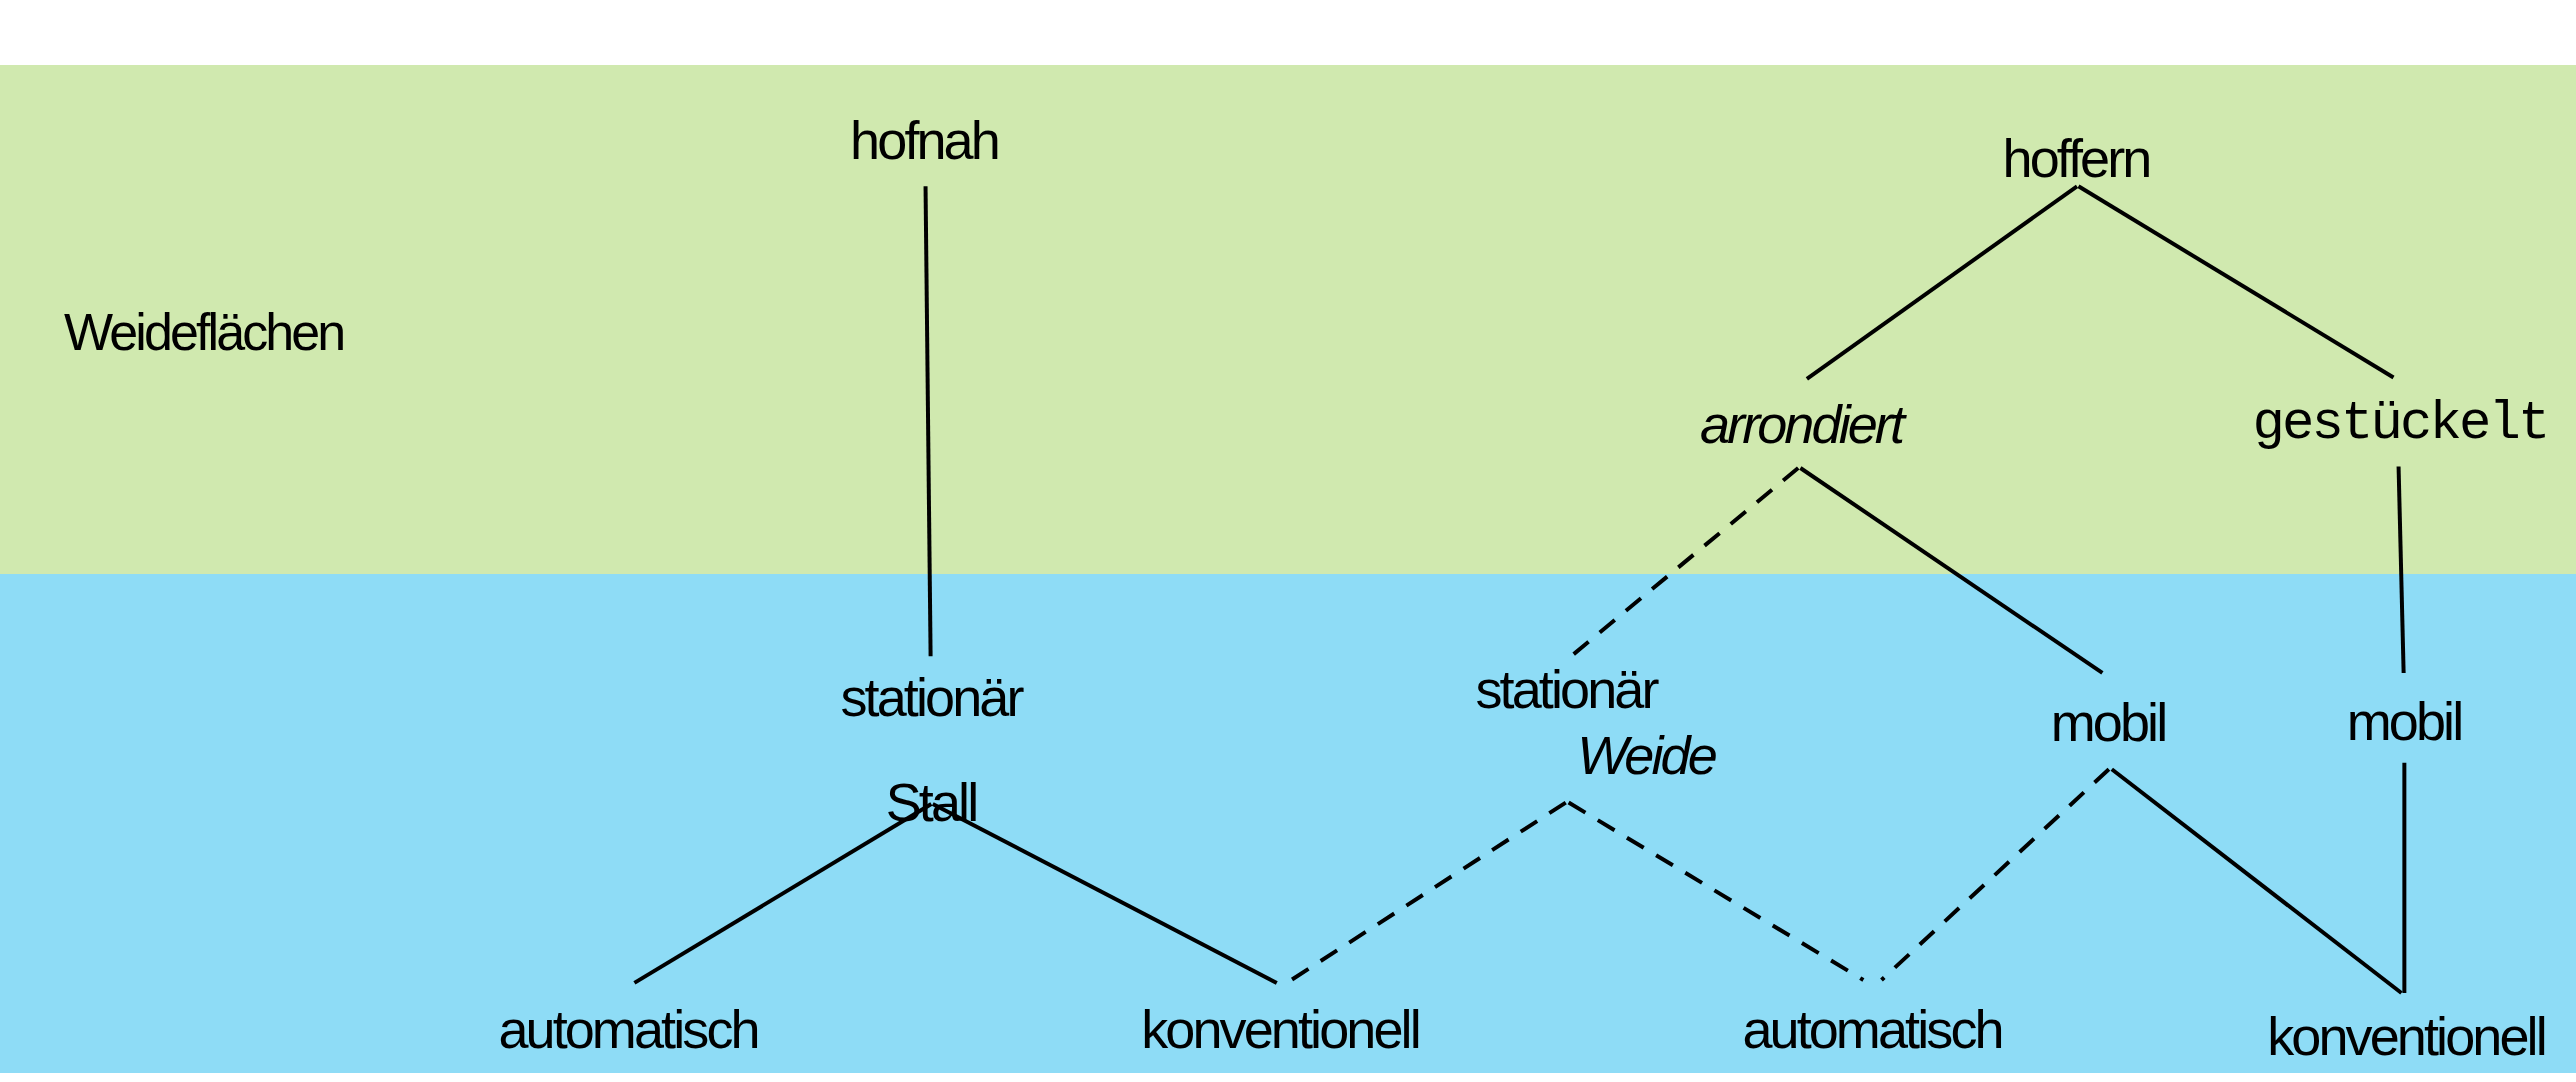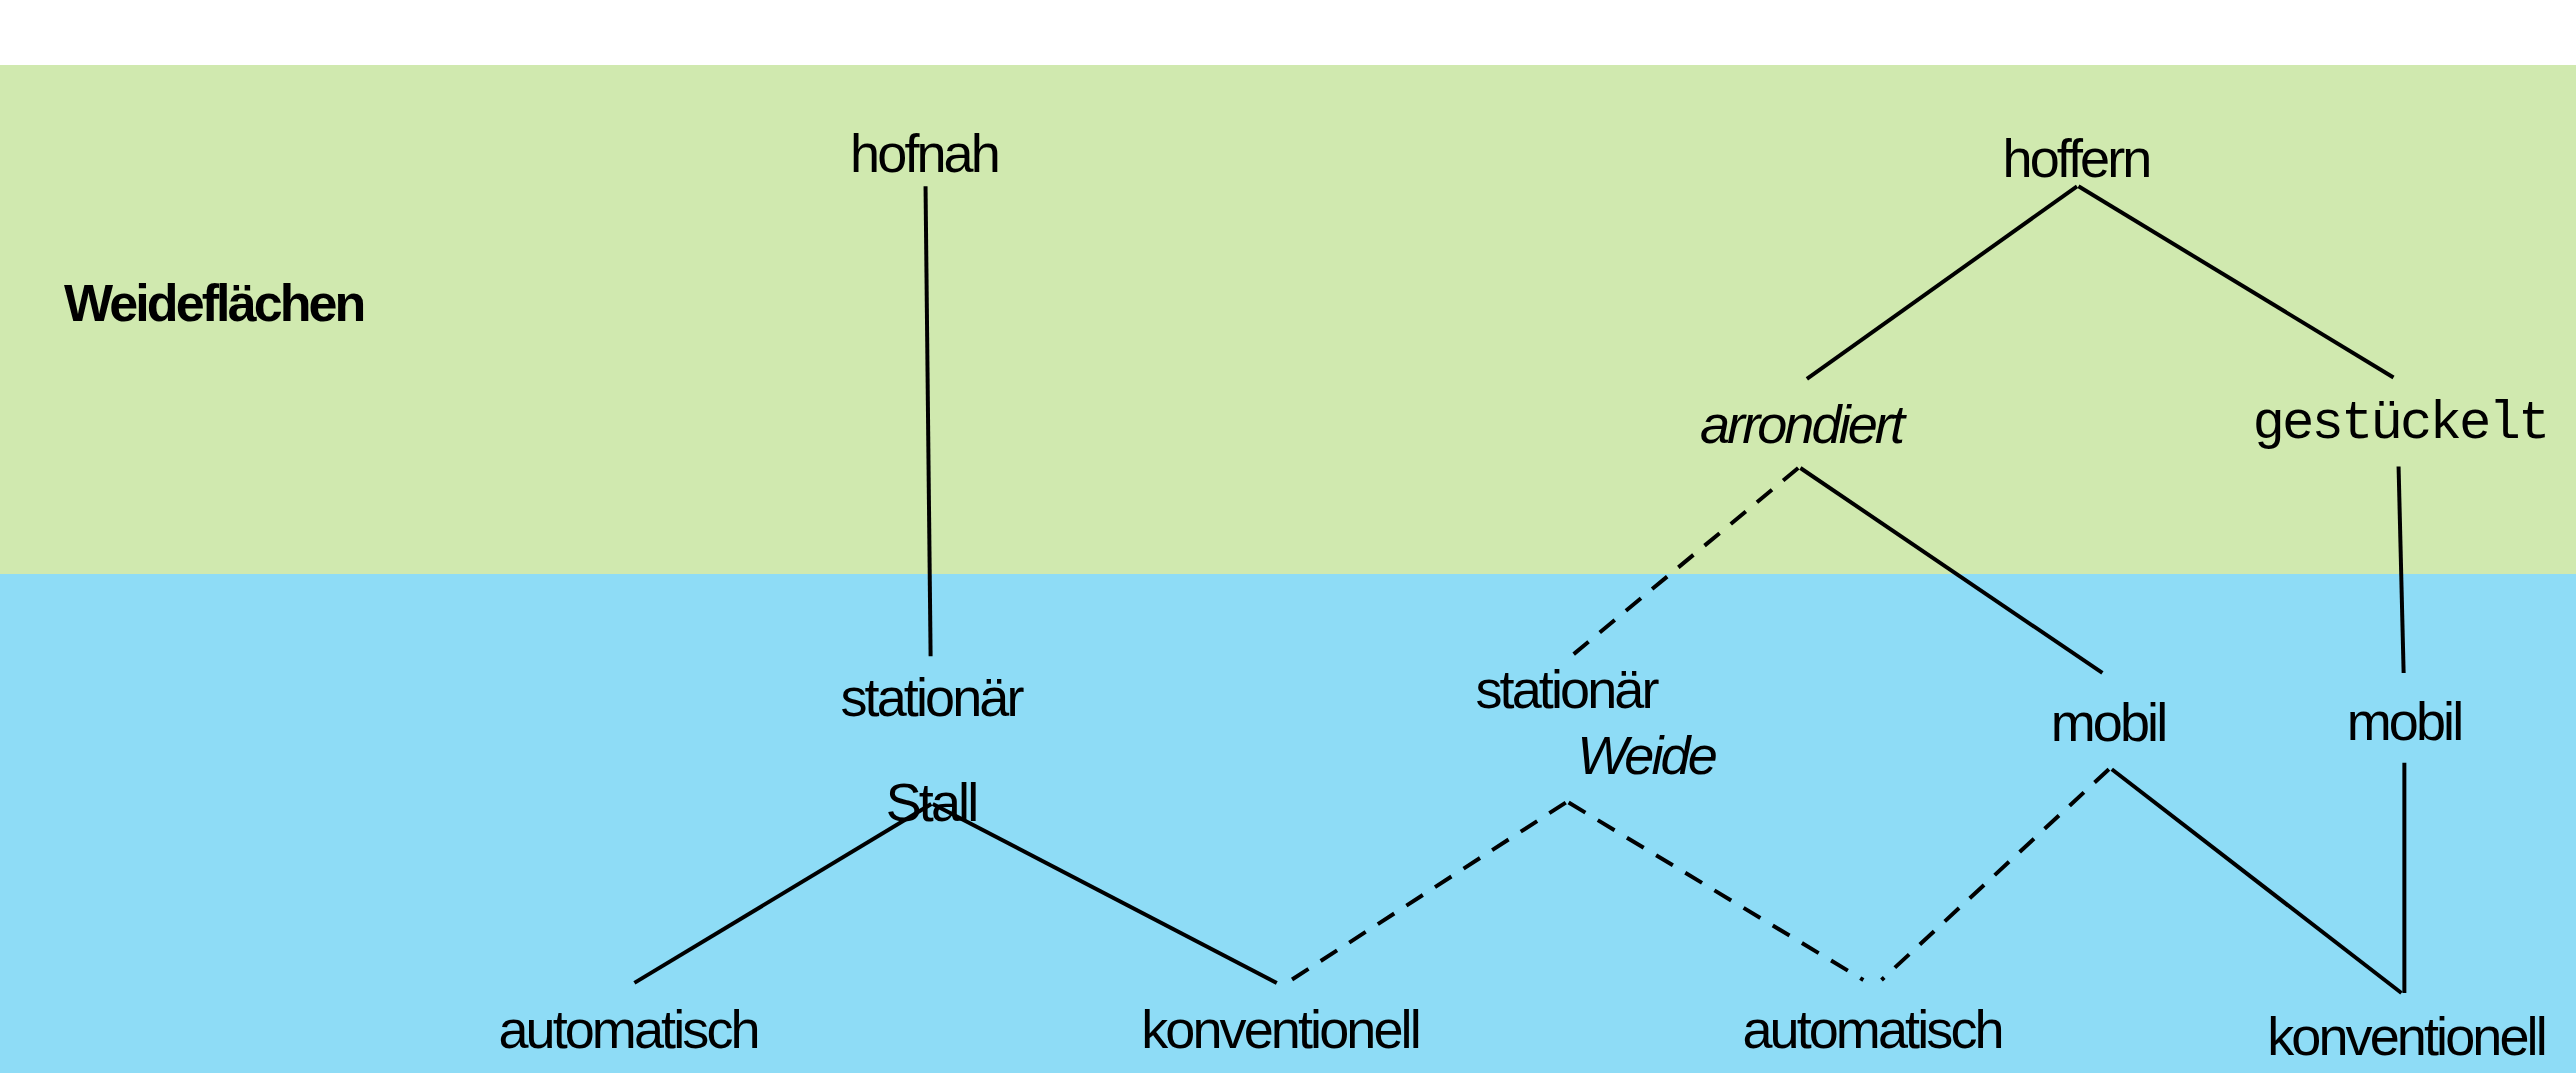--- a/index.html
+++ b/index.html
@@ -19,24 +19,25 @@
   .band {
     position: absolute;
     left: 0;
     width: 2576px;
   }
   #band-weideflaechen { top: 65px;  height: 509px; }
   #band-melksystem    { top: 574px; height: 499px; }
   .band-label {
     position: absolute;
     transform: translateY(-54%);
-    font-weight: bold;
+    font-weight: normal;
     font-size: 52px;
     letter-spacing: -2.9px;
     white-space: nowrap;
+    margin-top: 29px;
   }
   #edges-layer {
     position: absolute;
     left: 0; top: 0;
     width: 2576px;
     height: 1083px;
   }
   .node {
     position: absolute;
     transform: translate(-50%, -50%);
@@ -65,21 +66,21 @@
       <line x1="3312" y1="644" x2="3319" y2="929" stroke="#000000" stroke-width="5.5" stroke-linecap="butt"></line>
       <line x1="1286" y1="1110" x2="876" y2="1357" stroke="#000000" stroke-width="5.5" stroke-linecap="butt"></line>
       <line x1="1288" y1="1110" x2="1763" y2="1357" stroke="#000000" stroke-width="5.5" stroke-linecap="butt"></line>
       <line x1="2162" y1="1108" x2="1780" y2="1355" stroke="#000000" stroke-width="5.5" stroke-linecap="butt" stroke-dasharray="27 20"></line>
       <line x1="2166" y1="1108" x2="2573" y2="1353" stroke="#000000" stroke-width="5.5" stroke-linecap="butt" stroke-dasharray="27 20"></line>
       <line x1="2912" y1="1062" x2="2598" y2="1353" stroke="#000000" stroke-width="5.5" stroke-linecap="butt" stroke-dasharray="27 20"></line>
       <line x1="2916" y1="1062" x2="3316" y2="1371" stroke="#000000" stroke-width="5.5" stroke-linecap="butt"></line>
       <line x1="3320" y1="1053" x2="3320" y2="1371" stroke="#000000" stroke-width="5.5" stroke-linecap="butt"></line>
     </svg>
 
-  <div class="node" style="left:924px; top:153px;">hofnah</div>
+  <div class="node" style="left:924px; top:140px;">hofnah</div>
   <div class="node" style="left:2076px; top:158px;">hoffern</div>
 
   <div class="node" style="left:1801px; top:424px;font-style:italic;">arrondiert</div>
   <div class="node" style="left:2400px; top:424px;font-family:Liberation Mono, monospace;">gestückelt</div>
 
   <div>
     <div class="node" style="left:931px; top:697px;">stationär</div>
     <div class="node" style="left:931px; top:802px;">Stall</div>
   </div>
   <div>

